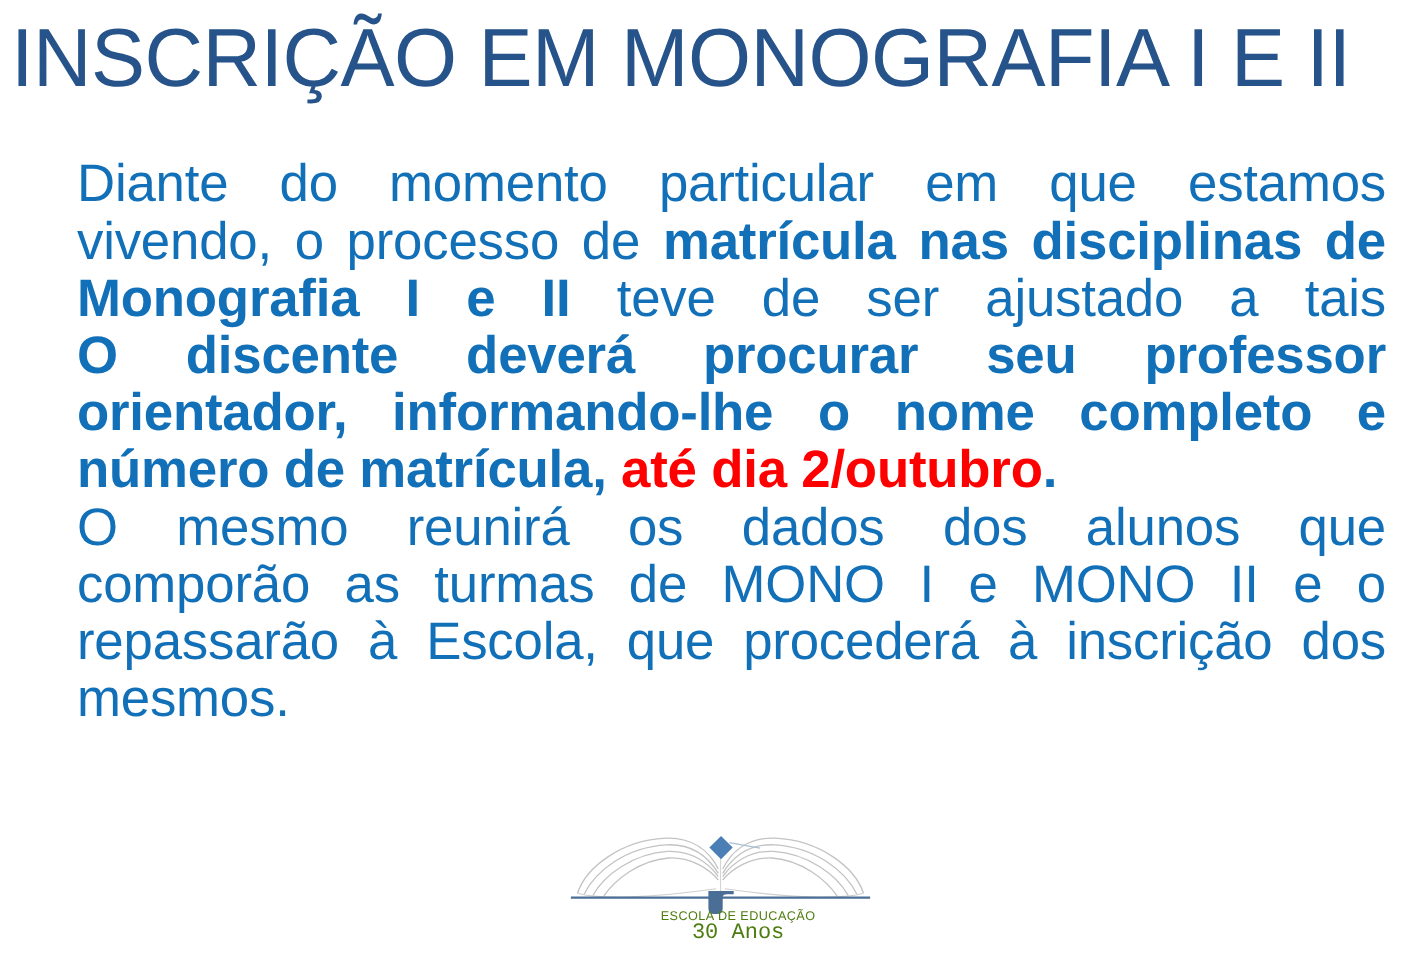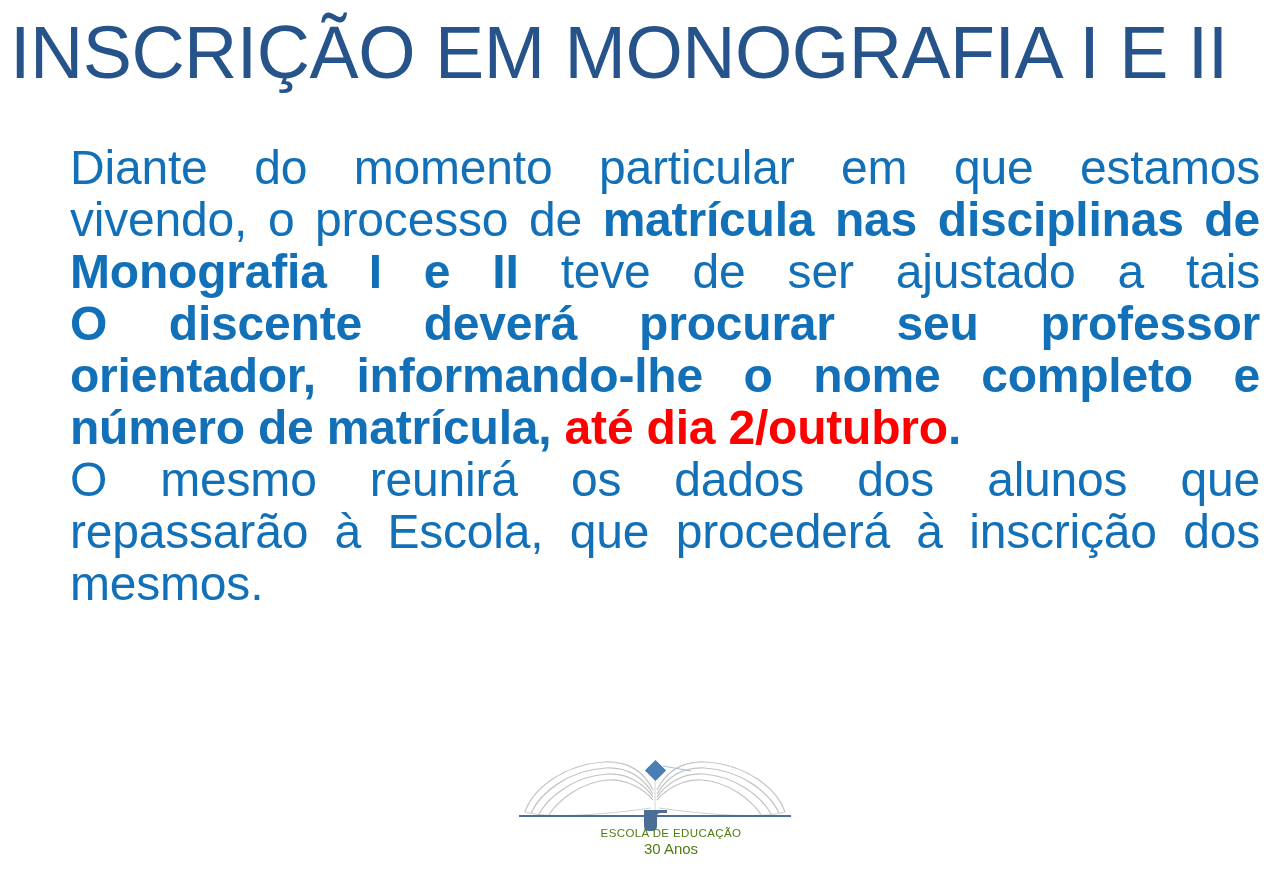--- a/index.html
+++ b/index.html
@@ -96,24 +96,25 @@
     color: #4d7c0f;
     font-family: "Liberation Sans", sans-serif;
   }
   .logo-line1 {
     font-size: 11.5px;
     letter-spacing: 0.4px;
     line-height: 14px;
     display: block;
   }
   .logo-line2 {
-    font-size: 15px;
+    font-size: 20px;
     line-height: 17px;
     display: block;
     font-weight: 400;
+    font-family: Liberation Mono, monospace;
   }
 </style>
 </head>
 <body>
 
 <div class="slide">
 
   <div class="slide-title" style="transform: scaleX(0.9826);">INSCRIÇÃO EM MONOGRAFIA I E II</div>
 
   <div class="body-block">
@@ -125,20 +126,21 @@
     </p>
 
     <p class="para p2">
       <span class="jline b" style="word-spacing: 0px;"><span>O discente deverá procurar seu professor</span></span>
       <span class="jline b" style="word-spacing: 0px;"><span>orientador, informando-lhe o nome completo e</span></span>
       <span class="jline last b"><span>número de matrícula, </span><span class="red">até dia 2/outubro</span><span class="blu">.</span></span>
     </p>
 
     <p class="para p3">
       <span class="jline" style="word-spacing: 0px;"><span>O mesmo reunirá os dados dos alunos que</span></span>
+      <span class="jline" style="word-spacing: 0px;"><span>comporão as turmas de MONO I e MONO II e o</span></span>
       <span class="jline" style="word-spacing: 0px;"><span>repassarão à Escola, que procederá à inscrição dos</span></span>
       <span class="jline last"><span>mesmos.</span></span>
     </p>
 
   </div>
 
   <div class="logo">
     <svg width="300" height="80" viewBox="0 0 300 80">
       <g fill="none" stroke="#C3C3C3" stroke-width="1.2">
 

